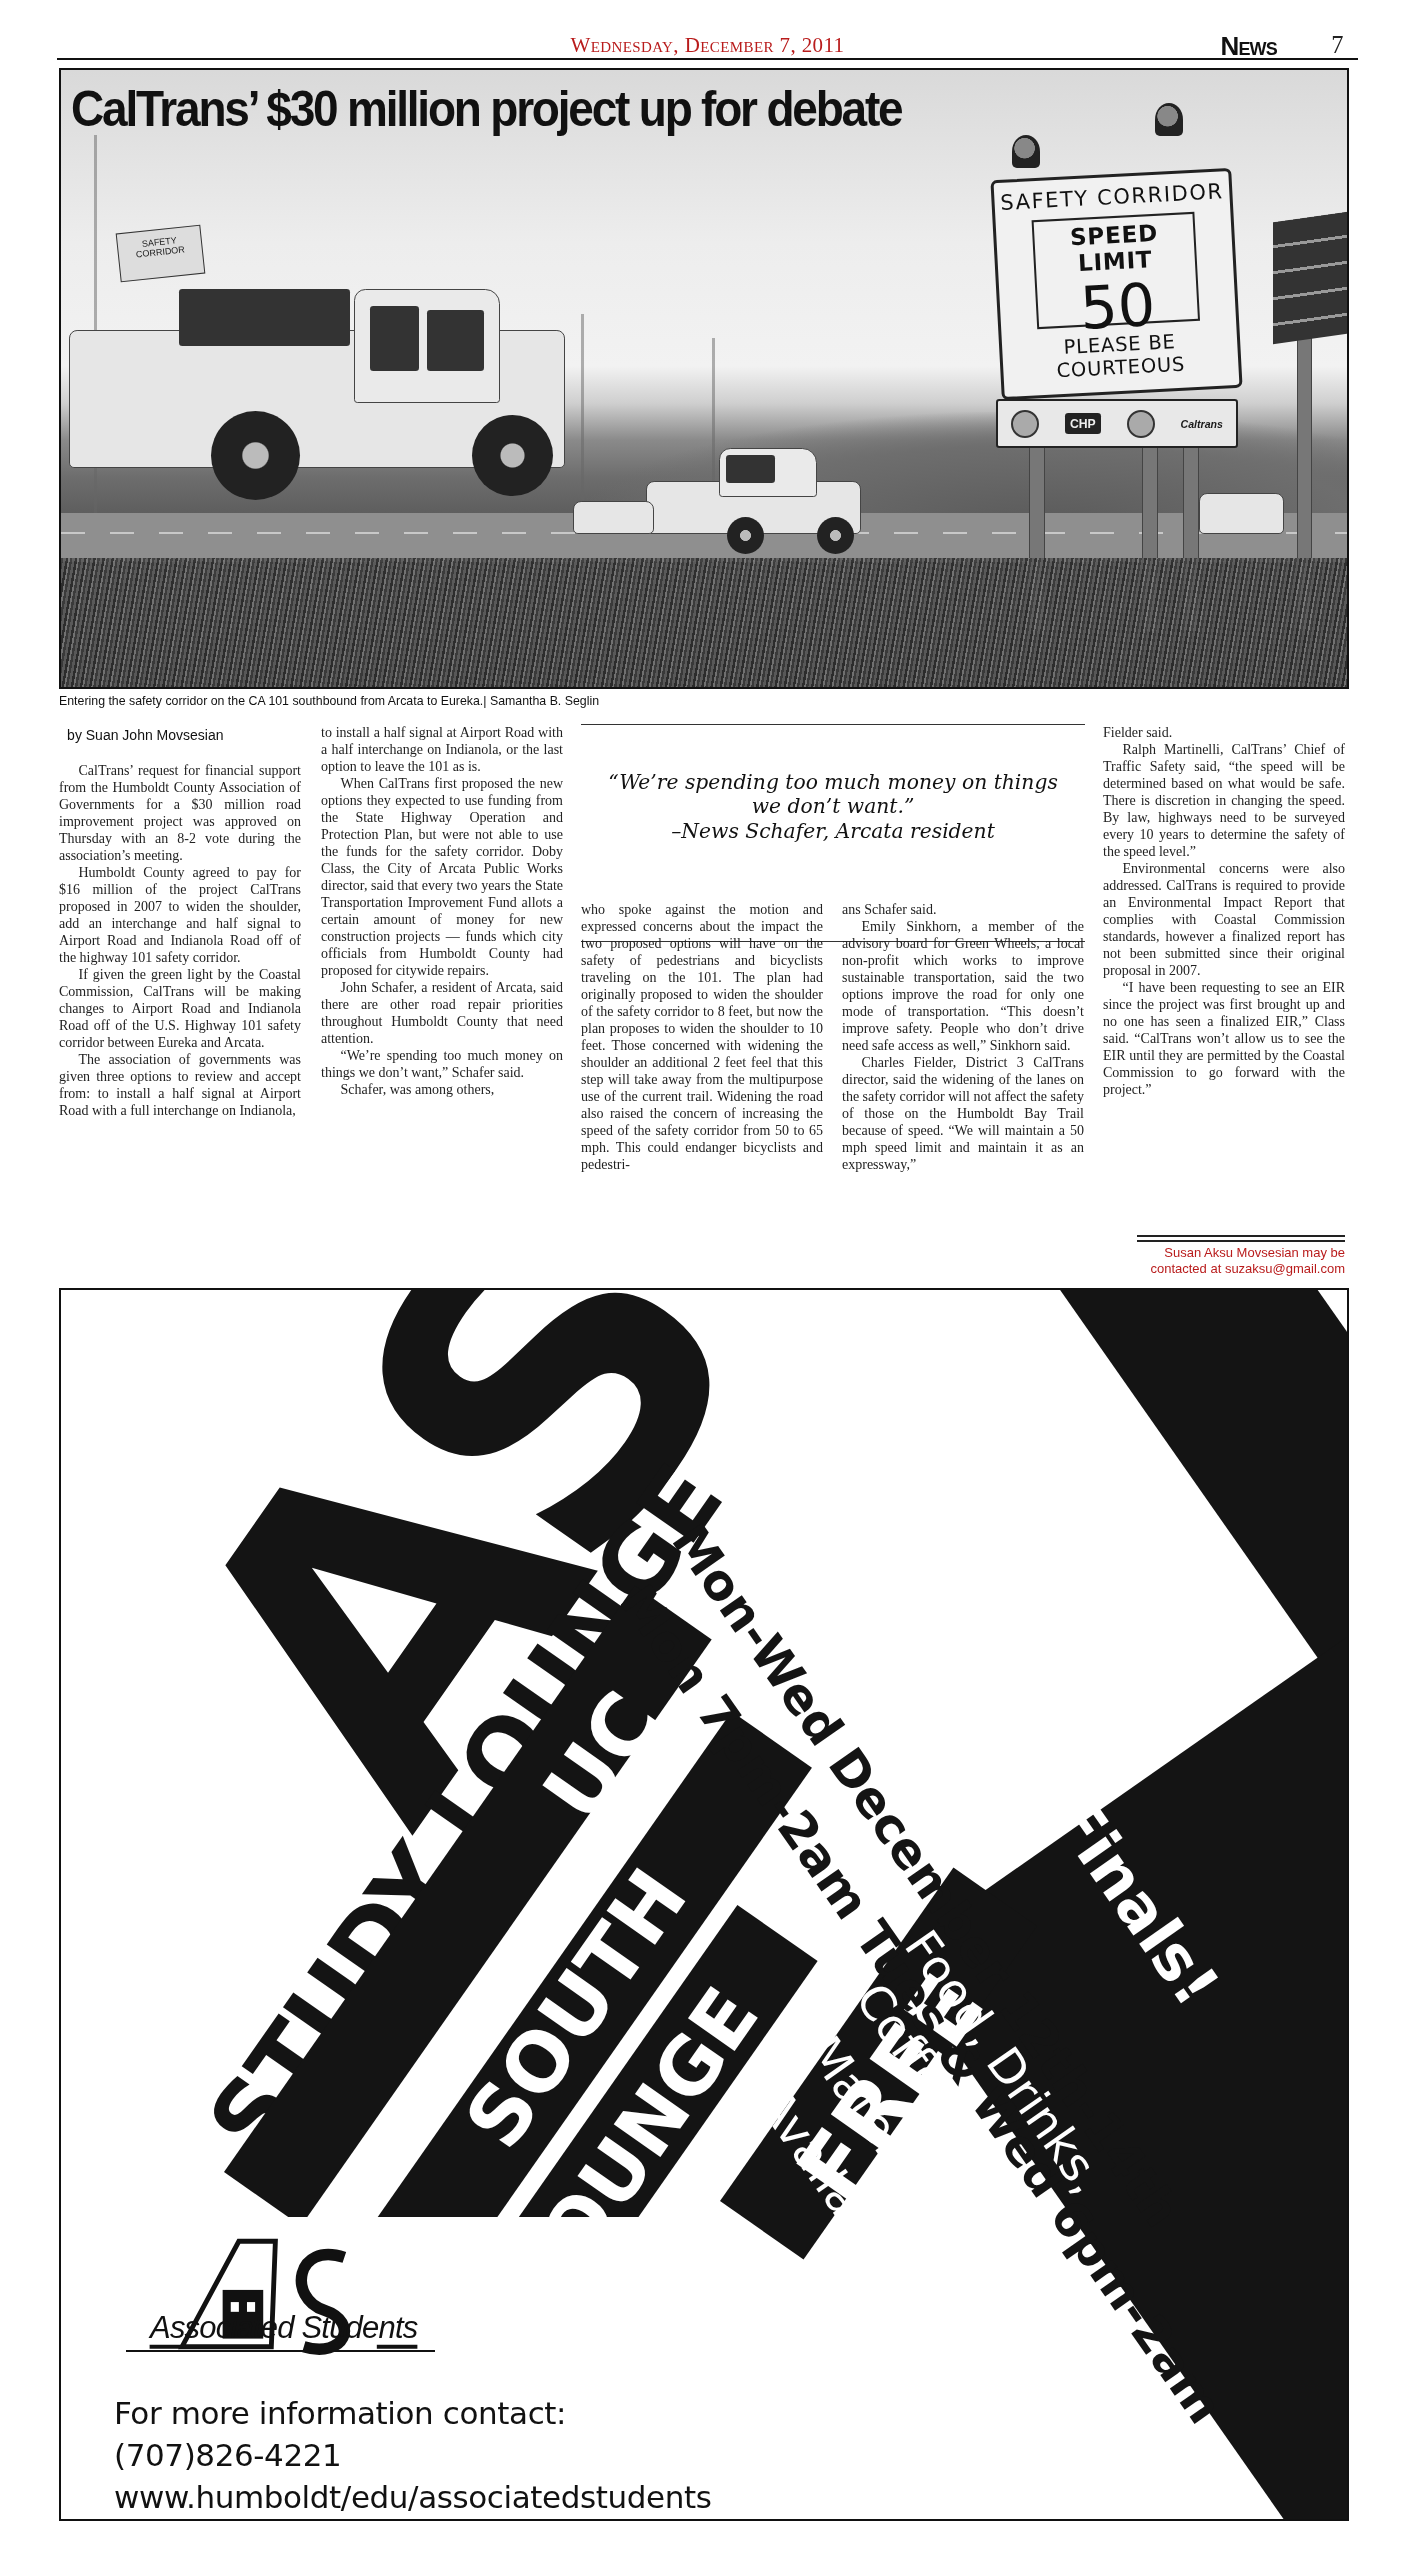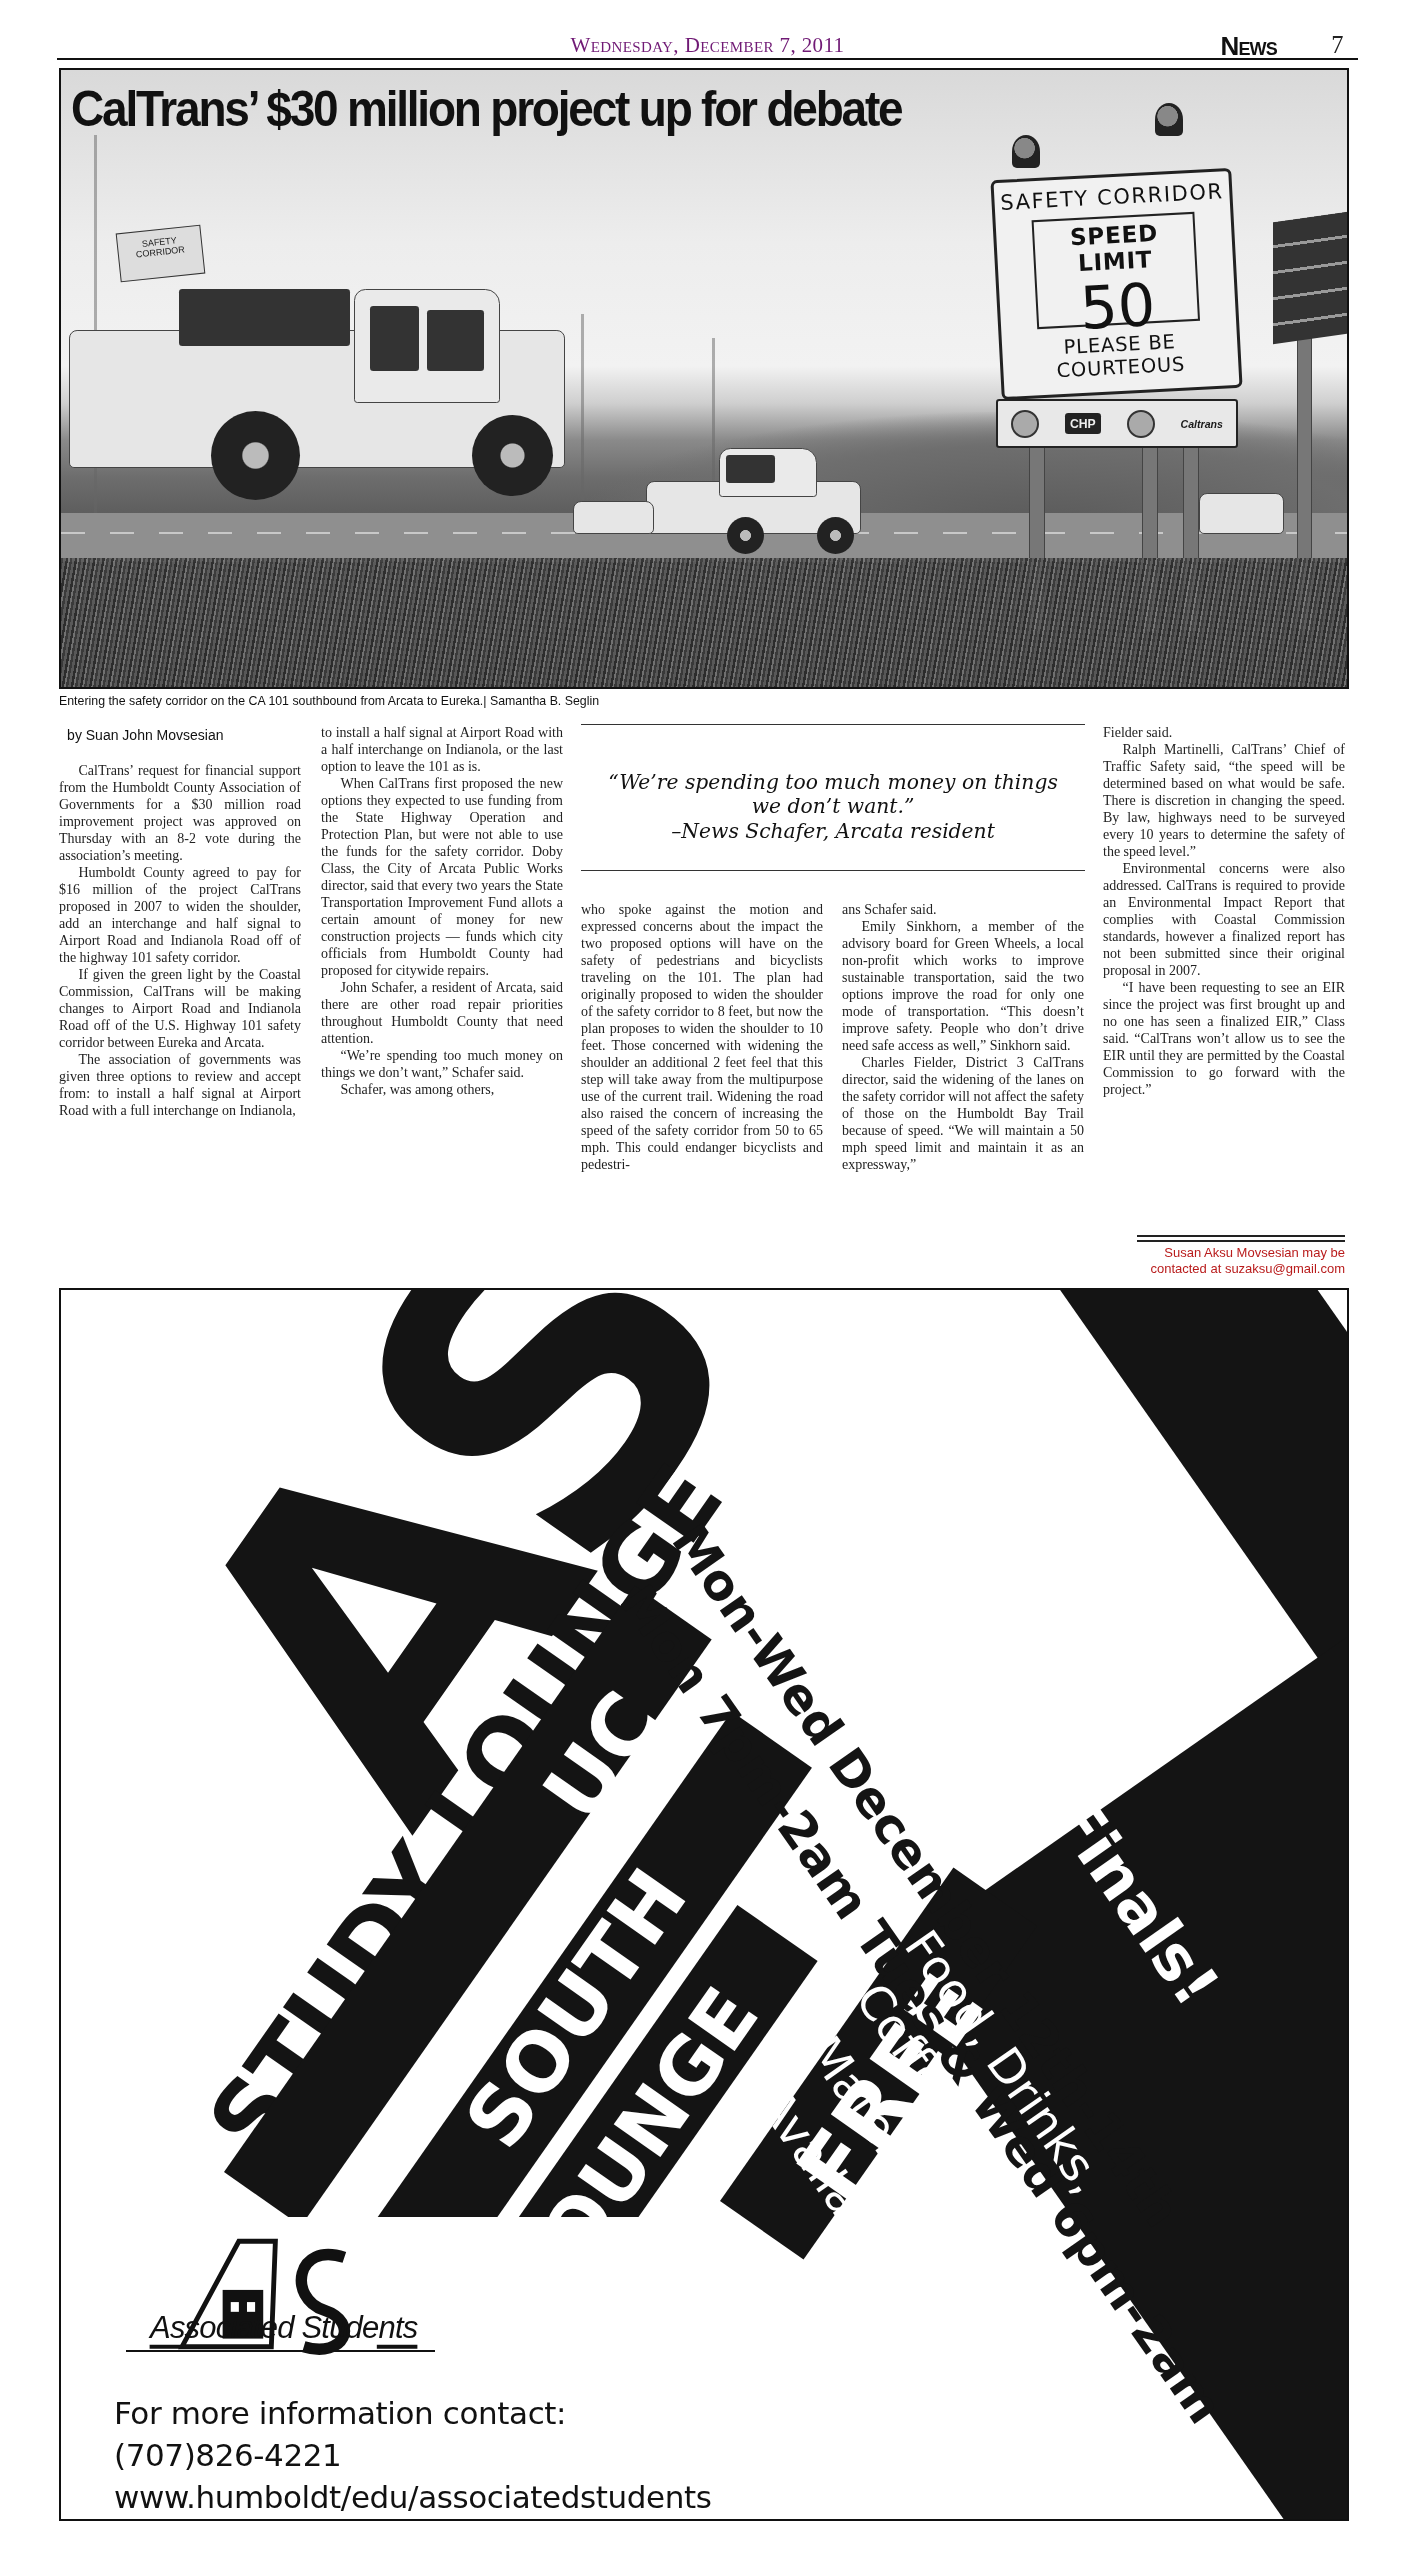--- a/index.html
+++ b/index.html
@@ -1,21 +1,21 @@
 <!DOCTYPE html>
 <html style="font-size:13px"><head>
 <meta charset="utf-8">
 <style>
   * { box-sizing: border-box; margin: 0; padding: 0; }
   html, body { width: 1405px; height: 2576px; background: #ffffff; overflow: hidden; }
   body { position: relative; font-family: "Liberation Serif", serif; color: #1a1a1a; }
 
   
   .folio { position: absolute; left: 57px; top: 31px; width: 1301px; height: 29px; border-bottom: 2.4px solid #111; }
-  .folio-date { position: absolute; left: 0; right: 0; top: 1.6px; text-align: center; font-family: "Liberation Serif", serif; font-variant: small-caps; font-size: 21px; letter-spacing: 0.4px; color: #701a75; }
+  .folio-date { position: absolute; left: 0; right: 0; top: 1.6px; text-align: center; font-family: "Liberation Serif", serif; font-variant: small-caps; font-size: 21px; letter-spacing: 0.4px; color: #b91c1c; }
   .folio-section { position: absolute; right: 81px; top: 0; font-family: "Liberation Sans", sans-serif; font-weight: bold; font-variant: small-caps; font-size: 26px; letter-spacing: -0.8px; color: #111; }
   .folio-page { position: absolute; right: 14.6px; top: 0; font-family: "Liberation Serif", serif; font-size: 24.4px; color: #222; }
 
   
   .photo { position: absolute; left: 59px; top: 68px; width: 1290px; height: 621px; border: 2.4px solid #111; overflow: hidden;
            background: linear-gradient(180deg, #d9d9d9 0%, #ededed 28%, #f2f2f2 48%, #cfcfcf 54%, #8a8a8a 60%, #6d6d6d 66%, #4e4e4e 78%, #2f2f2f 100%); }
   .headline { position: absolute; left: 9.8px; top: 9.8px; font-family: "Liberation Sans", sans-serif; font-weight: bold; font-size: 50px; letter-spacing: -2.4px; color: #111; transform: scaleX(0.92); transform-origin: left top; white-space: nowrap; }
   .hills { position: absolute; left: 520px; right: 0; top: 342px; height: 114px; background: radial-gradient(ellipse at 60% 100%, #5a5a5a 0%, #6e6e6e 50%, transparent 72%); }
   .road { position: absolute; left: 0; right: 0; top: 443px; height: 49px; background: #8f8f8f; }
   .road-line { position: absolute; left: 0; right: 0; top: 462px; height: 2.4px; background: repeating-linear-gradient(90deg, #eee 0 24.4px, transparent 24.4px 49px); opacity: .6; }
@@ -49,21 +49,21 @@
   .col p { text-indent: 19.5px; }
   .col p.cont { text-indent: 0; }
   .byline { font-family: "Liberation Sans", sans-serif; font-size: 14px; text-align: left; margin: 0 0 16.3px 8.1px; color: #111; }
   .col1 { left: 59px; top: 727px; }
   .col1 .body { margin-top: 18px; }
   .col2 { left: 321px; top: 724px; }
   .col3 { left: 581px; top: 901px; }
   .col4 { left: 842px; top: 901px; }
   .col5 { left: 1103px; top: 724px; }
 
-  .pullquote { position: absolute; left: 581px; top: 724px; width: 504px; height: 147px; border-top: 1.6px solid #333; border-bottom: 1.6px solid #333; text-align: center; font-family: "DejaVu Serif", serif; font-style: italic; color: #111; }
+  .pullquote { position: absolute; left: 581px; top: 724px; width: 504px; height: 218px; border-top: 1.6px solid #333; border-bottom: 1.6px solid #333; text-align: center; font-family: "DejaVu Serif", serif; font-style: italic; color: #111; }
   .pq-text { margin-top: 45px; font-size: 20.3px; line-height: 24.4px; padding: 0 9.8px; }
   .pq-attr { font-size: 20.3px; line-height: 24.4px; }
 
   .contact-rule { position: absolute; left: 1137px; top: 1235px; width: 208px; height: 7.3px; border-top: 2.4px solid #222; border-bottom: 2.4px solid #222; }
   .contact { position: absolute; left: 1090px; top: 1245px; width: 255px; text-align: right; font-family: "Liberation Sans", sans-serif; font-size: 13px; line-height: 16.3px; color: #b91c1c; }
 
   
   .ad { position: absolute; left: 59px; top: 1288px; width: 1290px; height: 1233px; border: 2.4px solid #111; overflow: hidden; background: #fff; font-family: "DejaVu Sans", sans-serif; }
   .ad-as { position: absolute; left: 57px; top: 342px; font-family: "DejaVu Sans", sans-serif; font-weight: bold; font-size: 423px; line-height: 1; color: #141414; transform: rotate(-55deg); transform-origin: left top; white-space: nowrap; letter-spacing: -24.4px; }
   .rot { position: absolute; transform-origin: left top; white-space: nowrap; }

